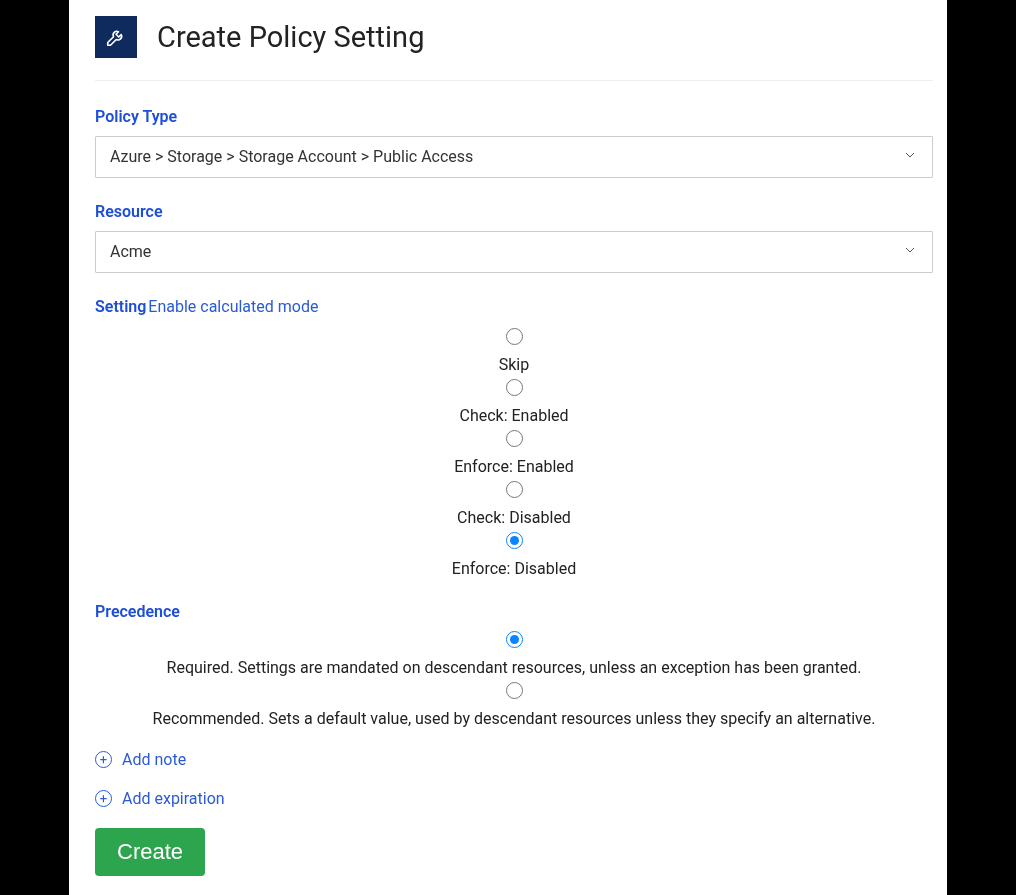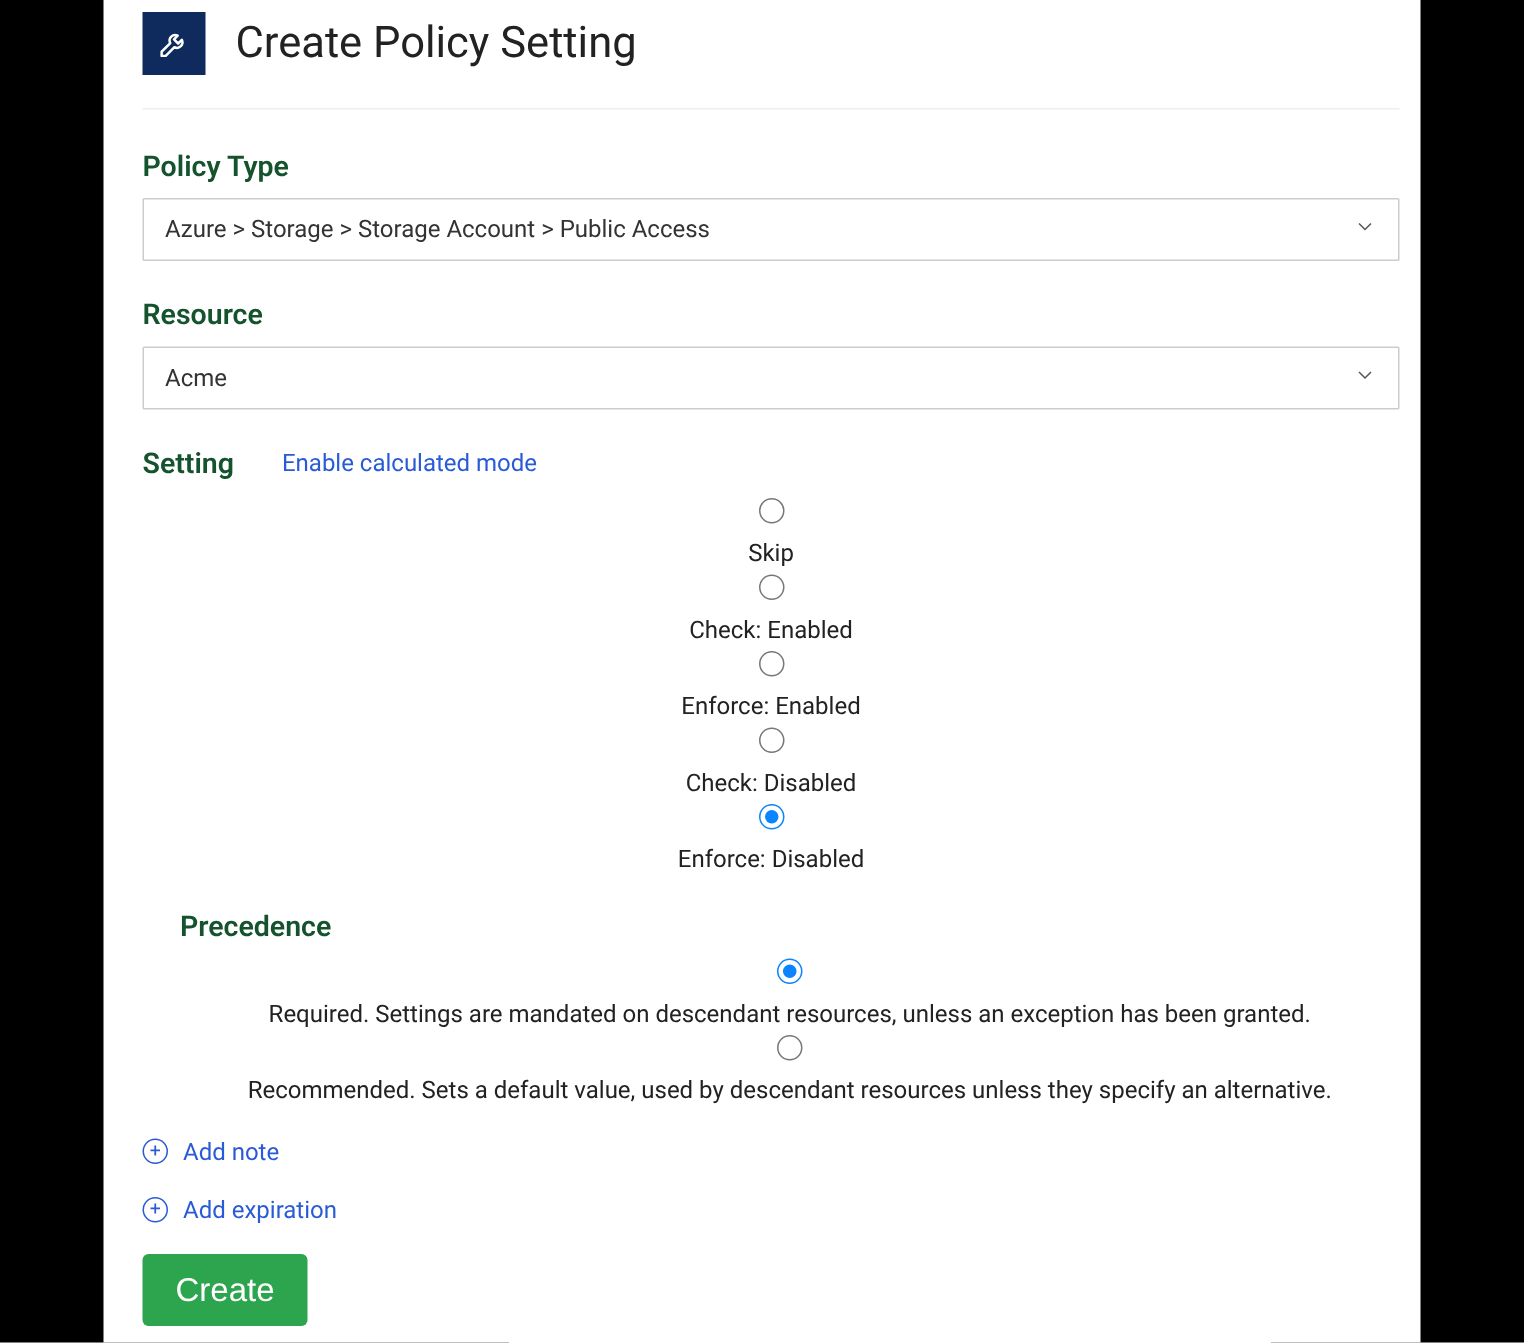--- a/index.html
+++ b/index.html
@@ -35,23 +35,23 @@
     justify-content: center;
     flex-shrink: 0;
   }
   .icon-box svg { stroke: #fff; }
   .page-title {
     font-size: 29px;
     font-weight: 400;
     color: #222;
   }
   .field-label {
-    font-size: 19px;
+    font-size: 16px;
     font-weight: 600;
-    color: #14532d;
+    color: #1d4ed8;
     margin-bottom: 10px;
     display: block;
   }
   .dropdown {
     width: 100%;
     border: 1px solid #ccc;
     border-radius: 1px;
     padding: 10px 14px;
     font-size: 16px;
     color: #333;
@@ -59,21 +59,21 @@
     align-items: center;
     justify-content: space-between;
     cursor: pointer;
     background: #fff;
   }
   .dropdown .chev { color: #666; }
   .section { margin-bottom: 24px; }
   .setting-header {
     display: flex;
     align-items: center;
-    gap: 32px;
+    gap: 2px;
     margin-bottom: 12px;
   }
   .link {
     color: #2a5bd7;
     font-size: 16px;
     cursor: pointer;
   }
   .radio-row {
     display: flex;
     align-items: center;
@@ -126,21 +126,21 @@
   }
   .create-btn {
     background: #2da44e;
     color: #fff;
     border: none;
     padding: 11px 22px;
     font-size: 22px;
     border-radius: 4px;
     cursor: pointer;
   }
-  .precedence-group { margin-top: 4px; margin-bottom: 22px; margin-left: 25px; }
+  .precedence-group { margin-top: 4px; margin-bottom: 22px; }
 </style>
 </head>
 <body>
 
 <div class="panel">
 
   <div class="header">
     <div class="icon-box">
       <svg width="22" height="22" viewBox="0 0 24 24" fill="none" stroke-width="1.8" stroke-linecap="round" stroke-linejoin="round">
         <path d="M14.7 6.3a4 4 0 0 0-5.4 5.4L3 18v3h3l6.3-6.3a4 4 0 0 0 5.4-5.4L15 12l-3-3 2.7-2.7z"></path>

